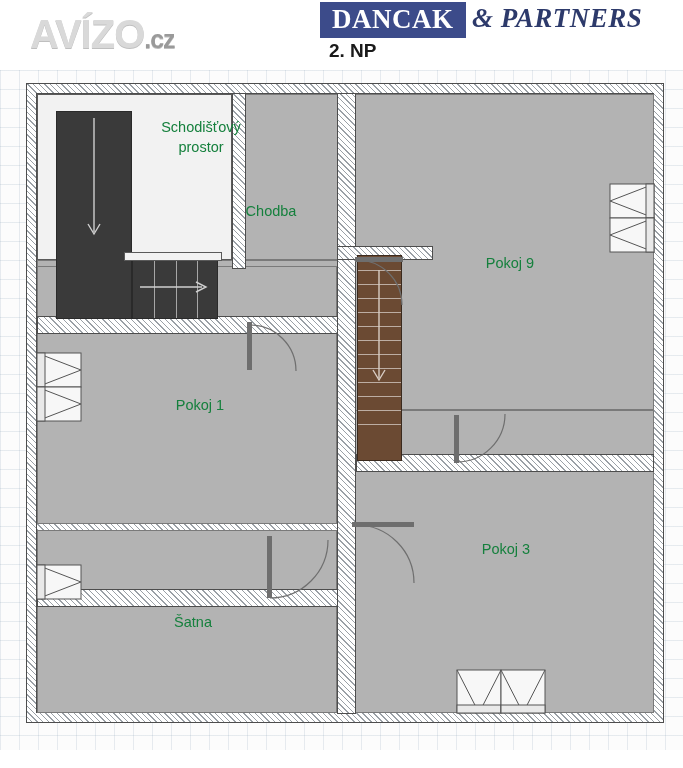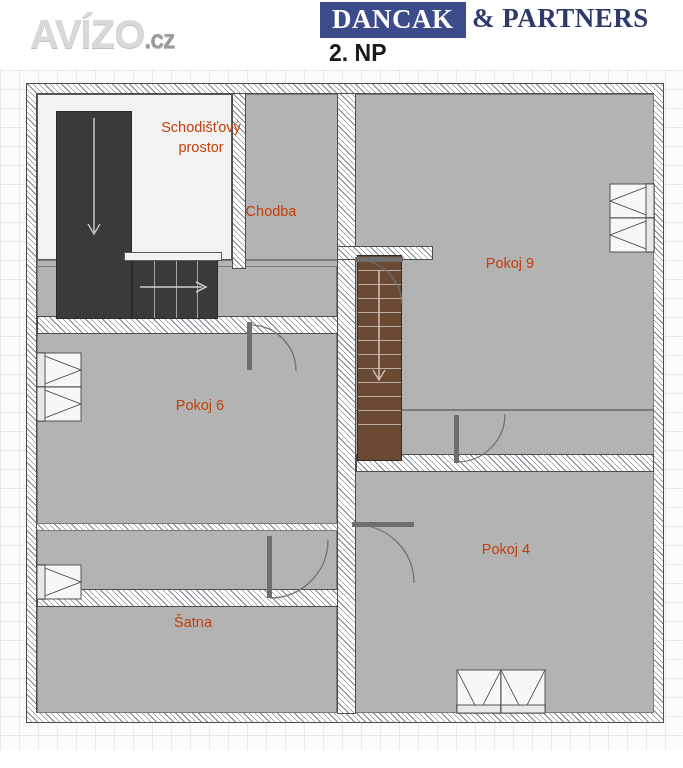--- a/index.html
+++ b/index.html
@@ -55,27 +55,28 @@
     letter-spacing: 0.5px;
   }
   .brand-partners {
     position: absolute;
     left: 152px; top: 1px;
     color: #2d3a6b;
     font-family: "Liberation Serif", serif;
     font-weight: bold;
     font-size: 27px;
     letter-spacing: 0.5px;
+    font-style: italic;
   }
   .floor-label {
     position: absolute;
     left: 329px; top: 40px;
     font-family: "Liberation Sans", sans-serif;
     font-weight: bold;
-    font-size: 23px;
+    font-size: 19px;
     color: #1a1a1a;
   }
 
   
   .plan {
     position: absolute;
     left: 0; top: 70px;
     width: 683px; height: 680px;
     background: #fcfcfc;
   }
@@ -114,21 +115,21 @@
   .room {
     position: absolute;
     background: #b3b3b3;
     border: 1px solid #7a7a7a;
     box-sizing: border-box;
   }
   .room-label {
     position: absolute;
     font-family: "Liberation Sans", sans-serif;
     font-size: 14.5px;
-    color: #c2410c;
+    color: #15803d;
     text-align: center;
     white-space: pre-line;
     line-height: 1.35;
     user-select: none;
   }
 
   
   .wall {
     position: absolute;
     background:
@@ -333,17 +334,17 @@
     </g>
     <g stroke="#d8cdc4" stroke-width="1.4" fill="none">
       <line x1="379" y1="200" x2="379" y2="308"></line>
       <polyline points="373,300 379,310 385,300"></polyline>
     </g>
   </svg>
 
   <div class="room-label" style="left:136px; top:48px; width:130px;">Schodišťový
 prostor</div>
   <div class="room-label" style="left:216px; top:132px; width:110px;">Chodba</div>
-  <div class="room-label" style="left:135px; top:326px; width:130px;">Pokoj 6</div>
+  <div class="room-label" style="left:135px; top:326px; width:130px;">Pokoj 1</div>
   <div class="room-label" style="left:445px; top:184px; width:130px;">Pokoj 9</div>
-  <div class="room-label" style="left:441px; top:470px; width:130px;">Pokoj 4</div>
+  <div class="room-label" style="left:441px; top:470px; width:130px;">Pokoj 3</div>
   <div class="room-label" style="left:128px; top:527px; width:130px;margin-top:16px;">Šatna</div>
 </div>
 
 </body></html>

